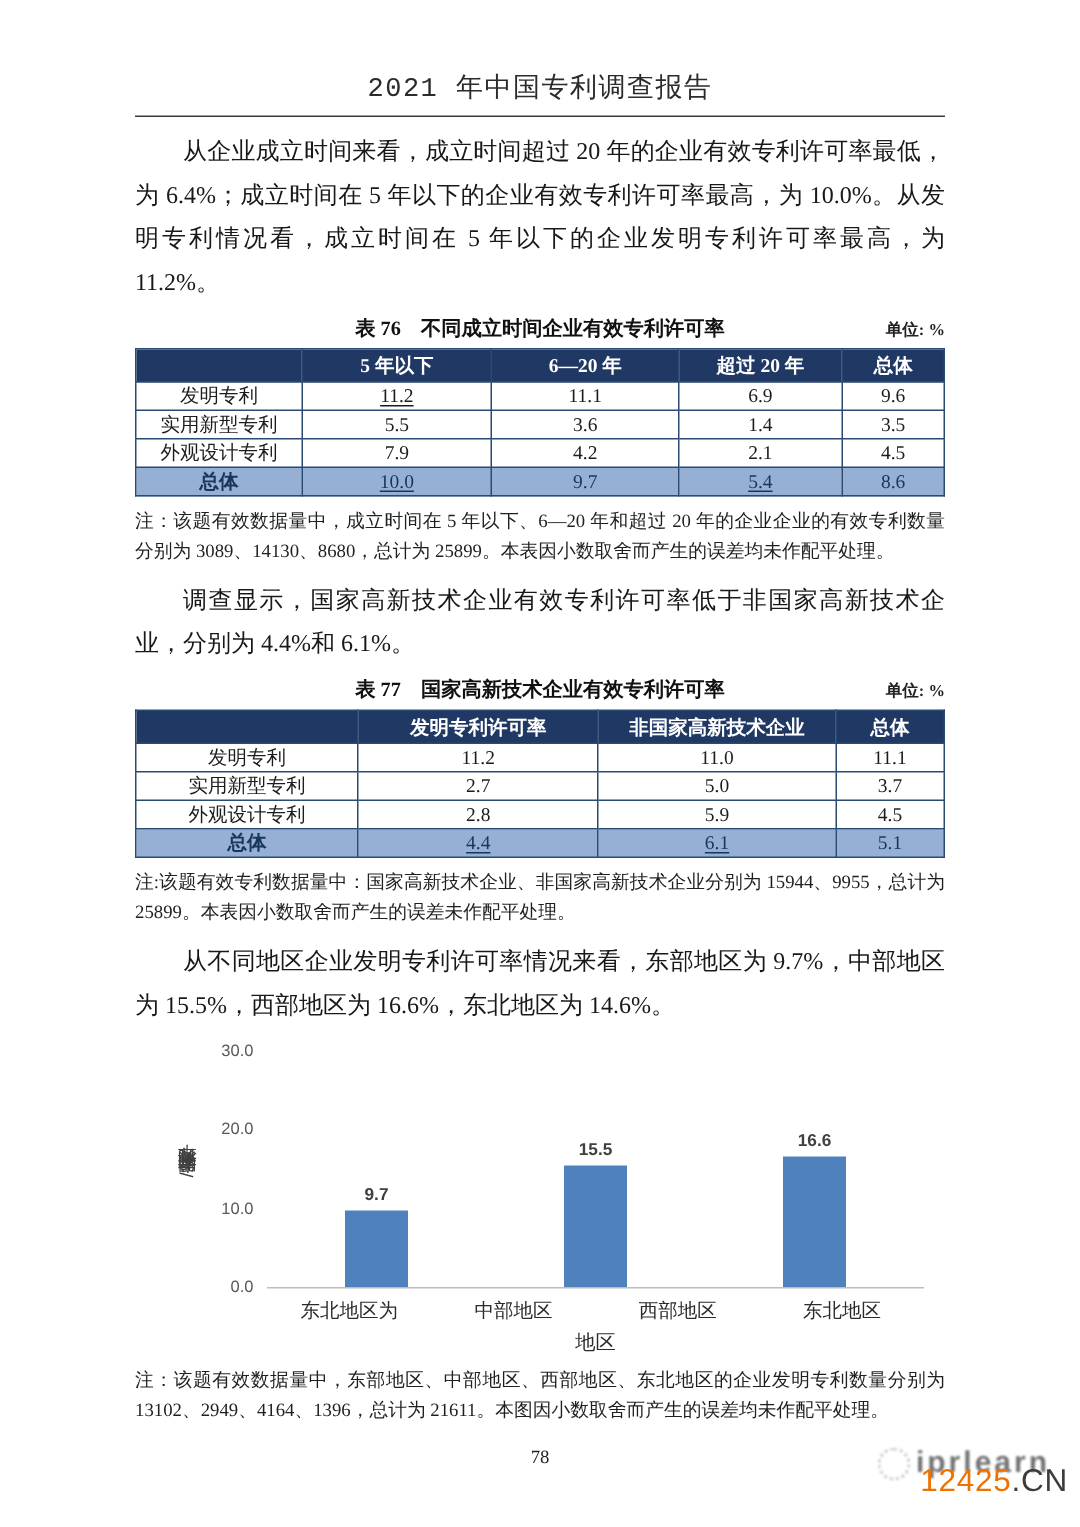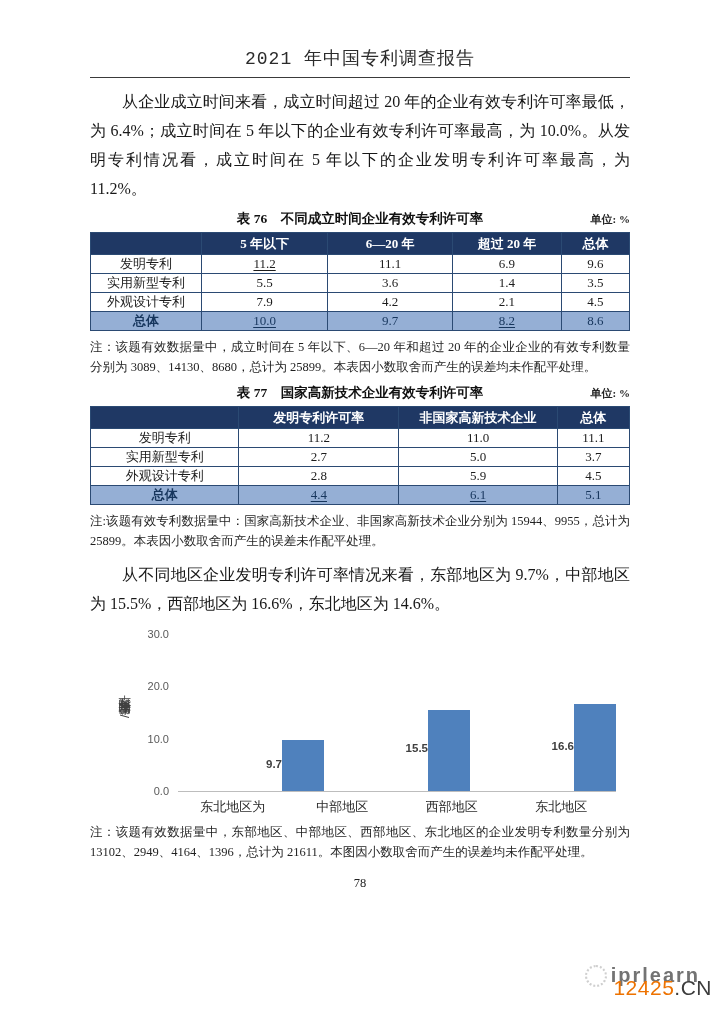--- a/index.html
+++ b/index.html
@@ -44,21 +44,21 @@
   .chart{width:500px;margin:16px 0 0 26px;font-family:"Liberation Sans","DejaVu Sans",sans-serif;}
   .chart-body{display:flex;margin-top:16px;}
   .y-axis-title{
     width:18px;display:flex;align-items:center;justify-content:center;
     writing-mode:vertical-rl;transform:rotate(180deg);
     font-size:12.5px;color:#404040;letter-spacing:1px;
   }
   .y-ticks{position:relative;width:44px;height:157px;}
   .ytick{position:absolute;right:9px;transform:translateY(-50%);font-size:11px;color:#595959;}
   .plot{flex:1;display:flex;align-items:flex-end;height:157px;border-bottom:1px solid #bdbdbd;}
-  .bar-slot{flex:1;display:flex;align-items:center;justify-content:flex-end;}
+  .bar-slot{flex:1;display:flex;flex-direction:column;align-items:center;justify-content:flex-end;}
   .bar-val{font-size:11.5px;font-weight:bold;color:#404040;margin-bottom:4px;}
   .bar{width:42px;}
   .x-cats{display:flex;margin-left:62px;margin-top:6px;font-family:"Liberation Serif","DejaVu Serif",serif;}
   .xcat{flex:1;text-align:center;font-size:13px;color:#2b2b2b;}
   .x-axis-title{margin-left:62px;text-align:center;font-size:13.5px;color:#2b2b2b;
     font-family:"Liberation Serif","DejaVu Serif",serif;margin-top:3px;}
   .fig-caption{text-align:center;font-size:13.5px;font-weight:bold;margin:15px 0 9px 0;color:#111;}
   
   .page-num{text-align:center;font-size:12.5px;margin-top:14px;color:#222;}
   
@@ -114,27 +114,28 @@
             <td class="row-label">外观设计专利</td>
             <td><span>7.9</span></td>
             <td><span>4.2</span></td>
             <td><span>2.1</span></td>
             <td><span>4.5</span></td>
           </tr>
           <tr class="total">
             <td class="row-label">总体</td>
             <td><span class="ul">10.0</span></td>
             <td><span>9.7</span></td>
-            <td><span class="ul">8.2</span></td>
+            <td><span class="ul">5.4</span></td>
             <td><span>8.6</span></td>
           </tr>
         </tbody>
     </table>
     <p class="note">注：该题有效数据量中，成立时间在 5 年以下、6—20 年和超过 20 年的企业企业的有效专利数量分别为 3089、14130、8680，总计为 25899。本表因小数取舍而产生的误差均未作配平处理。</p>
 
+    <p class="body-para">调查显示，国家高新技术企业有效专利许可率低于非国家高新技术企业，分别为 4.4%和 6.1%。</p>
 
     <div class="tbl-caption">
       <span>表 77　国家高新技术企业有效专利许可率</span>
       <span class="tbl-unit">单位: %</span>
     </div>
     <table class="t77">
       <thead>
           <tr>
             <th></th>
             <th>发明专利许可率</th>
@@ -196,20 +197,21 @@
               <div class="bar" style="height: 86.8733px; background: rgb(79, 129, 189);"></div>
             </div>
           </div>
       </div>
       <div class="x-cats">
           <div class="xcat">东北地区为</div>
           <div class="xcat">中部地区</div>
           <div class="xcat">西部地区</div>
           <div class="xcat">东北地区</div>
         </div>
+      <div class="x-axis-title">地区</div>
     </div>
 
     <p class="note">注：该题有效数据量中，东部地区、中部地区、西部地区、东北地区的企业发明专利数量分别为 13102、2949、4164、1396，总计为 21611。本图因小数取舍而产生的误差均未作配平处理。</p>
 
     <div class="page-num">78</div>
   </div>
 
   <div class="watermark">
     <div class="wm-ghost">
       <span class="wm-ghost-icon"></span>

